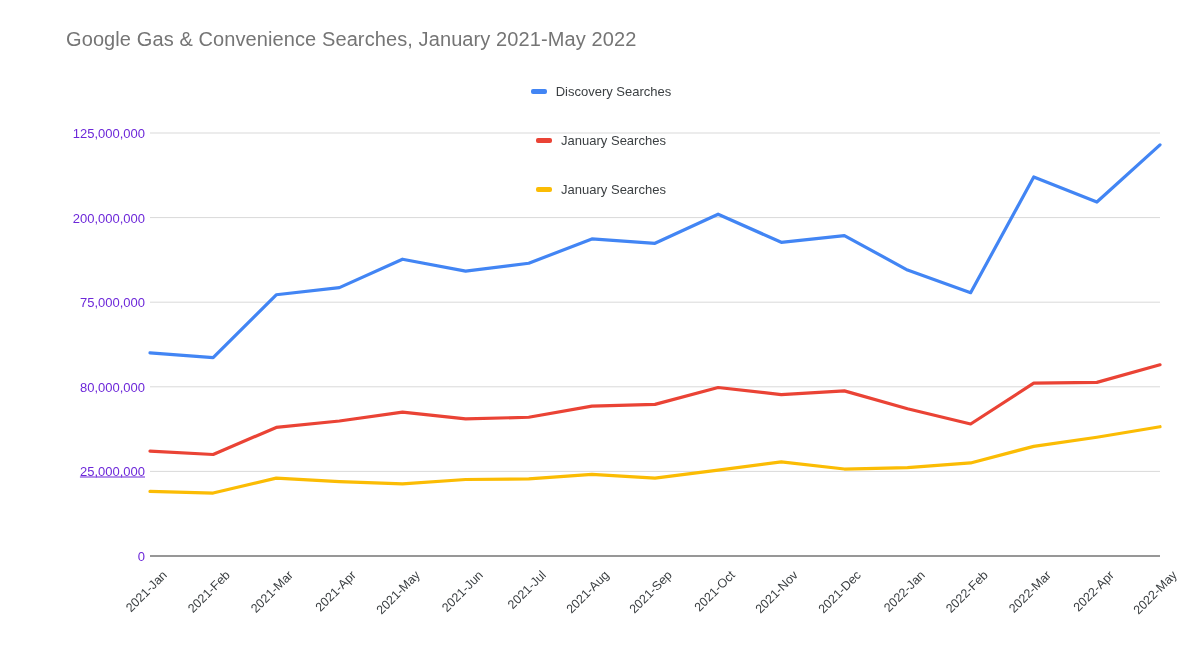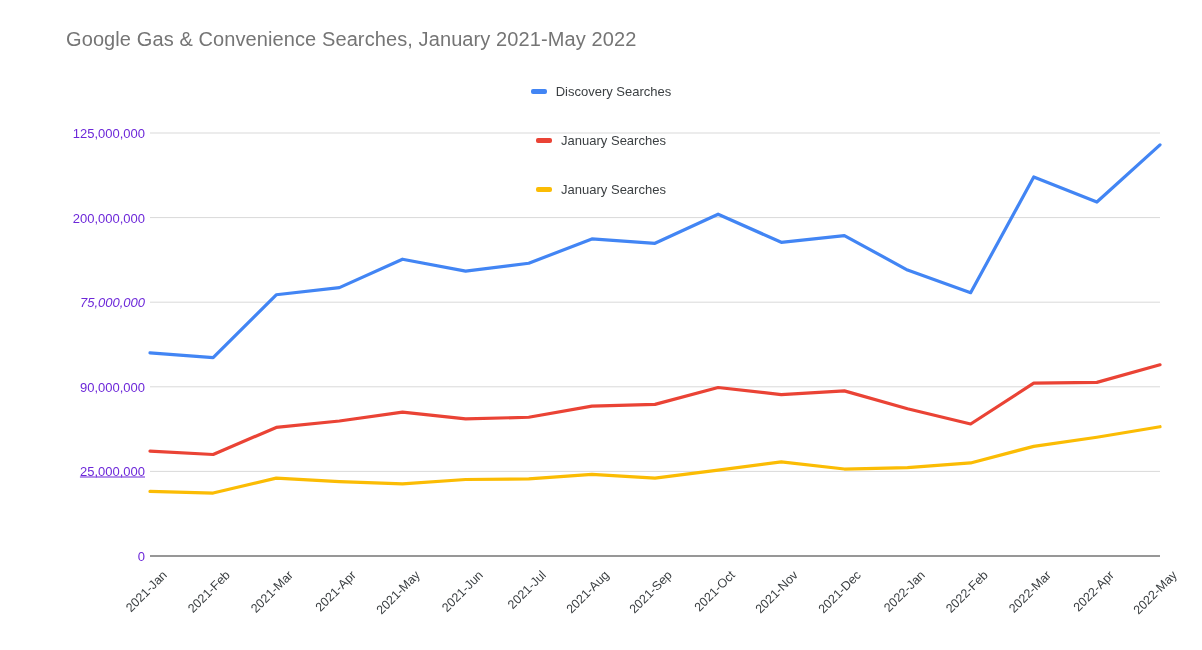--- a/index.html
+++ b/index.html
@@ -130,22 +130,22 @@
     <g id="series-lines">
         <polyline points="150.00,352.96 213.13,357.70 276.25,294.76 339.38,287.65 402.50,259.22 465.63,271.07 528.75,263.28 591.88,238.92 655.00,243.32 718.13,214.22 781.25,242.30 844.38,235.54 907.50,270.05 970.63,292.72 1033.75,176.99 1096.88,202.03 1160.00,144.84" fill="none" stroke="#4285f4" stroke-width="3.2" stroke-linejoin="round" stroke-linecap="round"></polyline>
         <polyline points="150.00,451.10 213.13,454.48 276.25,427.41 339.38,420.98 402.50,412.18 465.63,418.95 528.75,417.26 591.88,406.09 655.00,404.40 718.13,387.48 781.25,394.58 844.38,390.86 907.50,408.80 970.63,424.02 1033.75,383.08 1096.88,382.40 1160.00,364.80" fill="none" stroke="#ea4335" stroke-width="3.2" stroke-linejoin="round" stroke-linecap="round"></polyline>
         <polyline points="150.00,491.37 213.13,493.06 276.25,478.17 339.38,481.55 402.50,483.92 465.63,479.52 528.75,478.84 591.88,474.45 655.00,478.17 718.13,470.05 781.25,461.92 844.38,469.03 907.50,467.68 970.63,462.94 1033.75,446.36 1096.88,437.22 1160.00,426.73" fill="none" stroke="#fbbc04" stroke-width="3.2" stroke-linejoin="round" stroke-linecap="round"></polyline>
       </g>
   </svg>
 
   <div id="y-axis-labels">
       <div class="y-tick-label" style="top: 556px;">0</div>
       <div class="y-tick-label" style="top: 471.4px; text-decoration: underline;">25,000,000</div>
-      <div class="y-tick-label" style="top: 386.8px;">90,000,000</div>
-      <div class="y-tick-label" style="top: 302.2px; font-style: italic;">75,000,000</div>
+      <div class="y-tick-label" style="top: 386.8px;">80,000,000</div>
+      <div class="y-tick-label" style="top: 302.2px;">75,000,000</div>
       <div class="y-tick-label" style="top: 217.6px;">200,000,000</div>
       <div class="y-tick-label" style="top: 133px;">125,000,000</div>
     </div>
   <div id="x-axis-labels">
       <div class="x-tick-label" style="left: 0px; top: 568px; width: 160px;">2021-Jan</div>
       <div class="x-tick-label" style="left: 63.125px; top: 568px; width: 160px;">2021-Feb</div>
       <div class="x-tick-label" style="left: 126.25px; top: 568px; width: 160px;">2021-Mar</div>
       <div class="x-tick-label" style="left: 189.375px; top: 568px; width: 160px;">2021-Apr</div>
       <div class="x-tick-label" style="left: 252.5px; top: 568px; width: 160px;">2021-May</div>
       <div class="x-tick-label" style="left: 315.625px; top: 568px; width: 160px;">2021-Jun</div>

